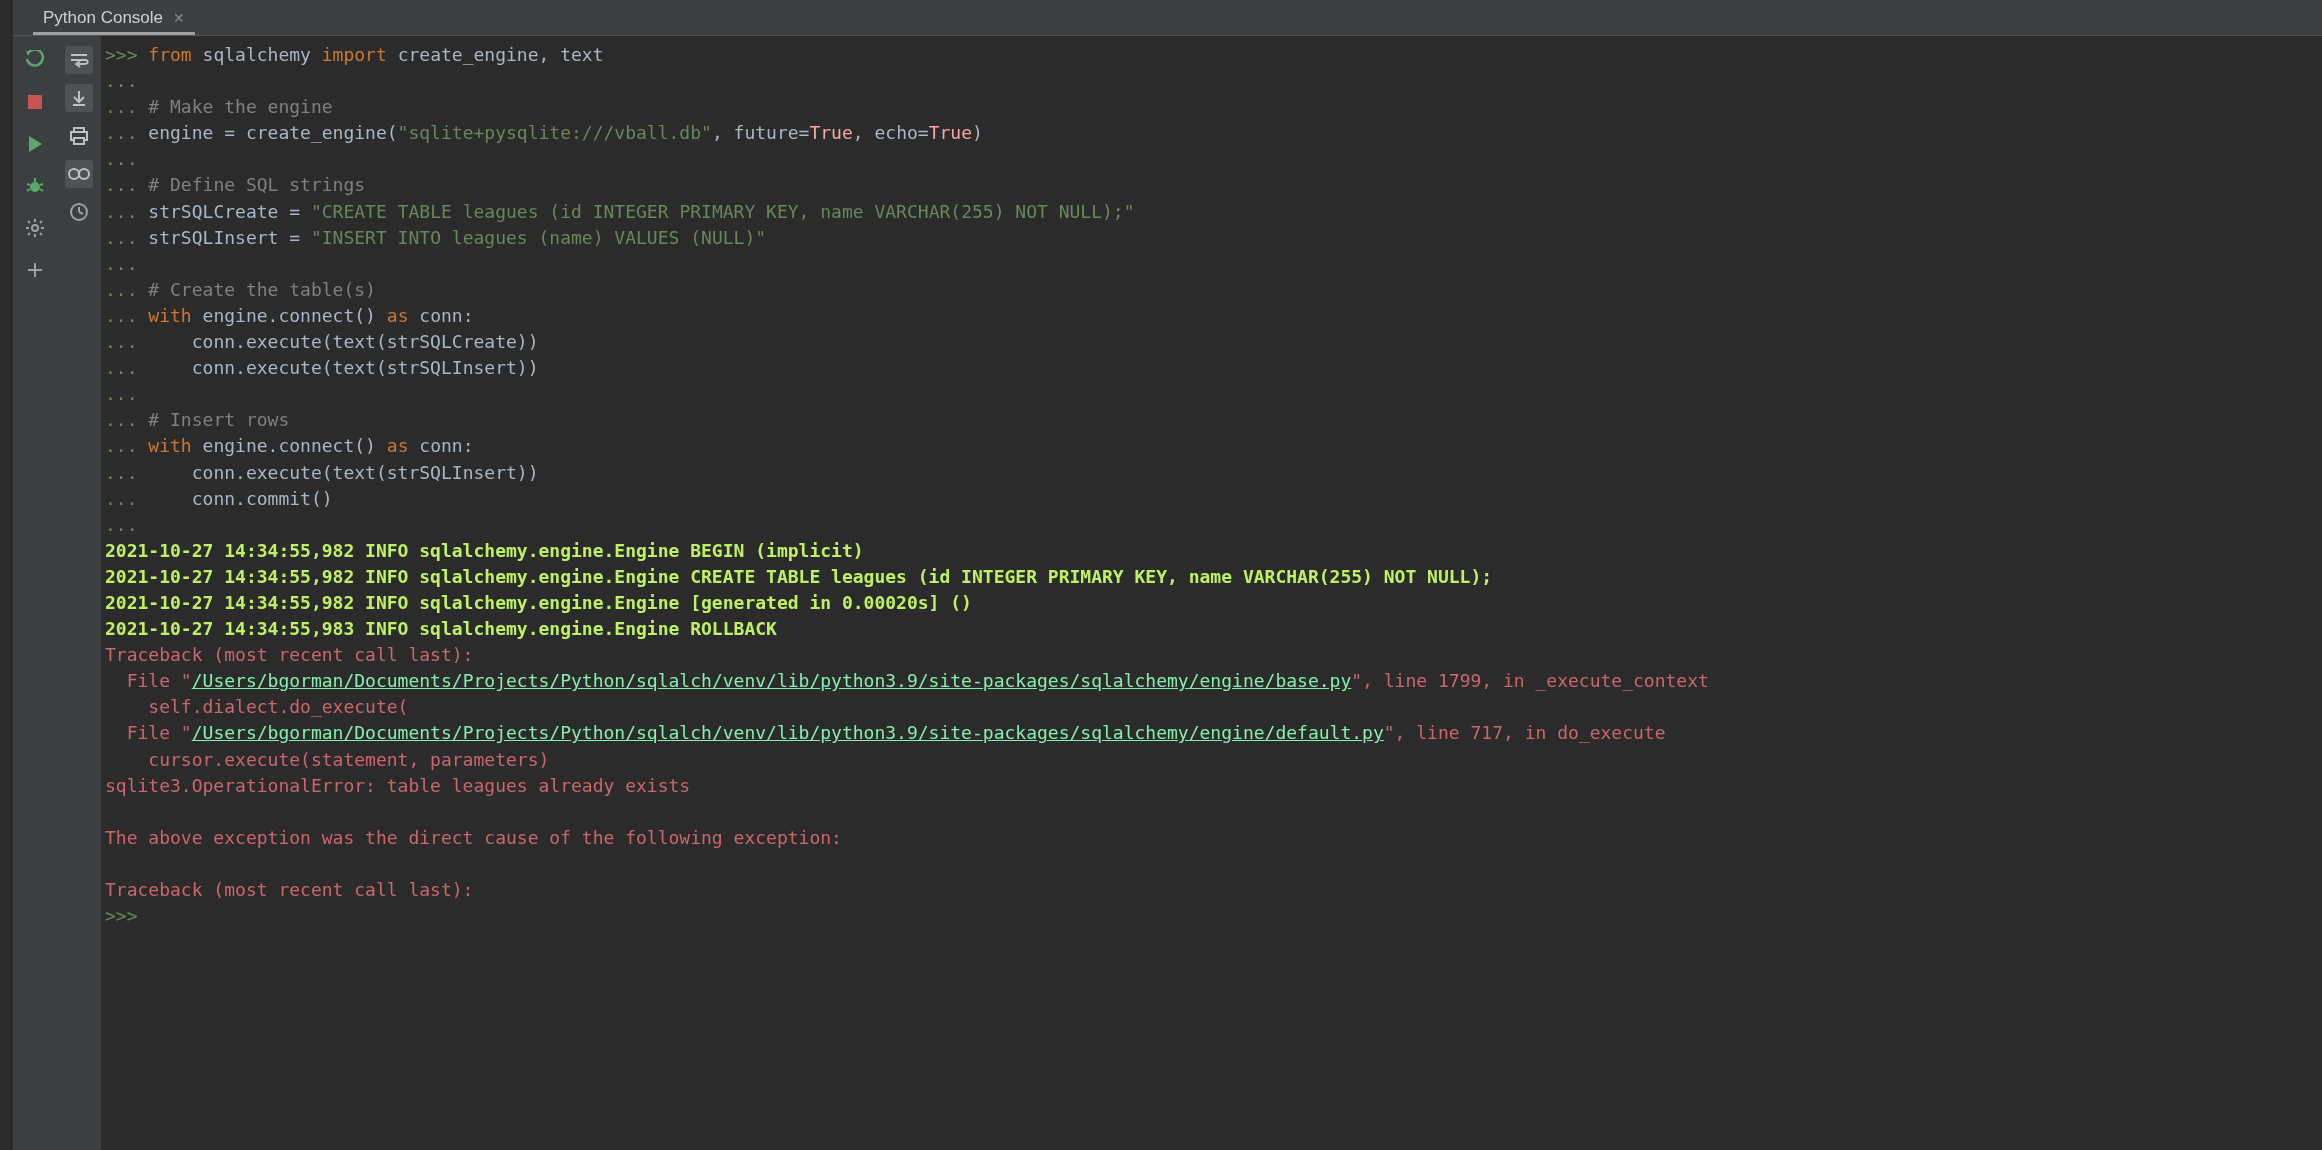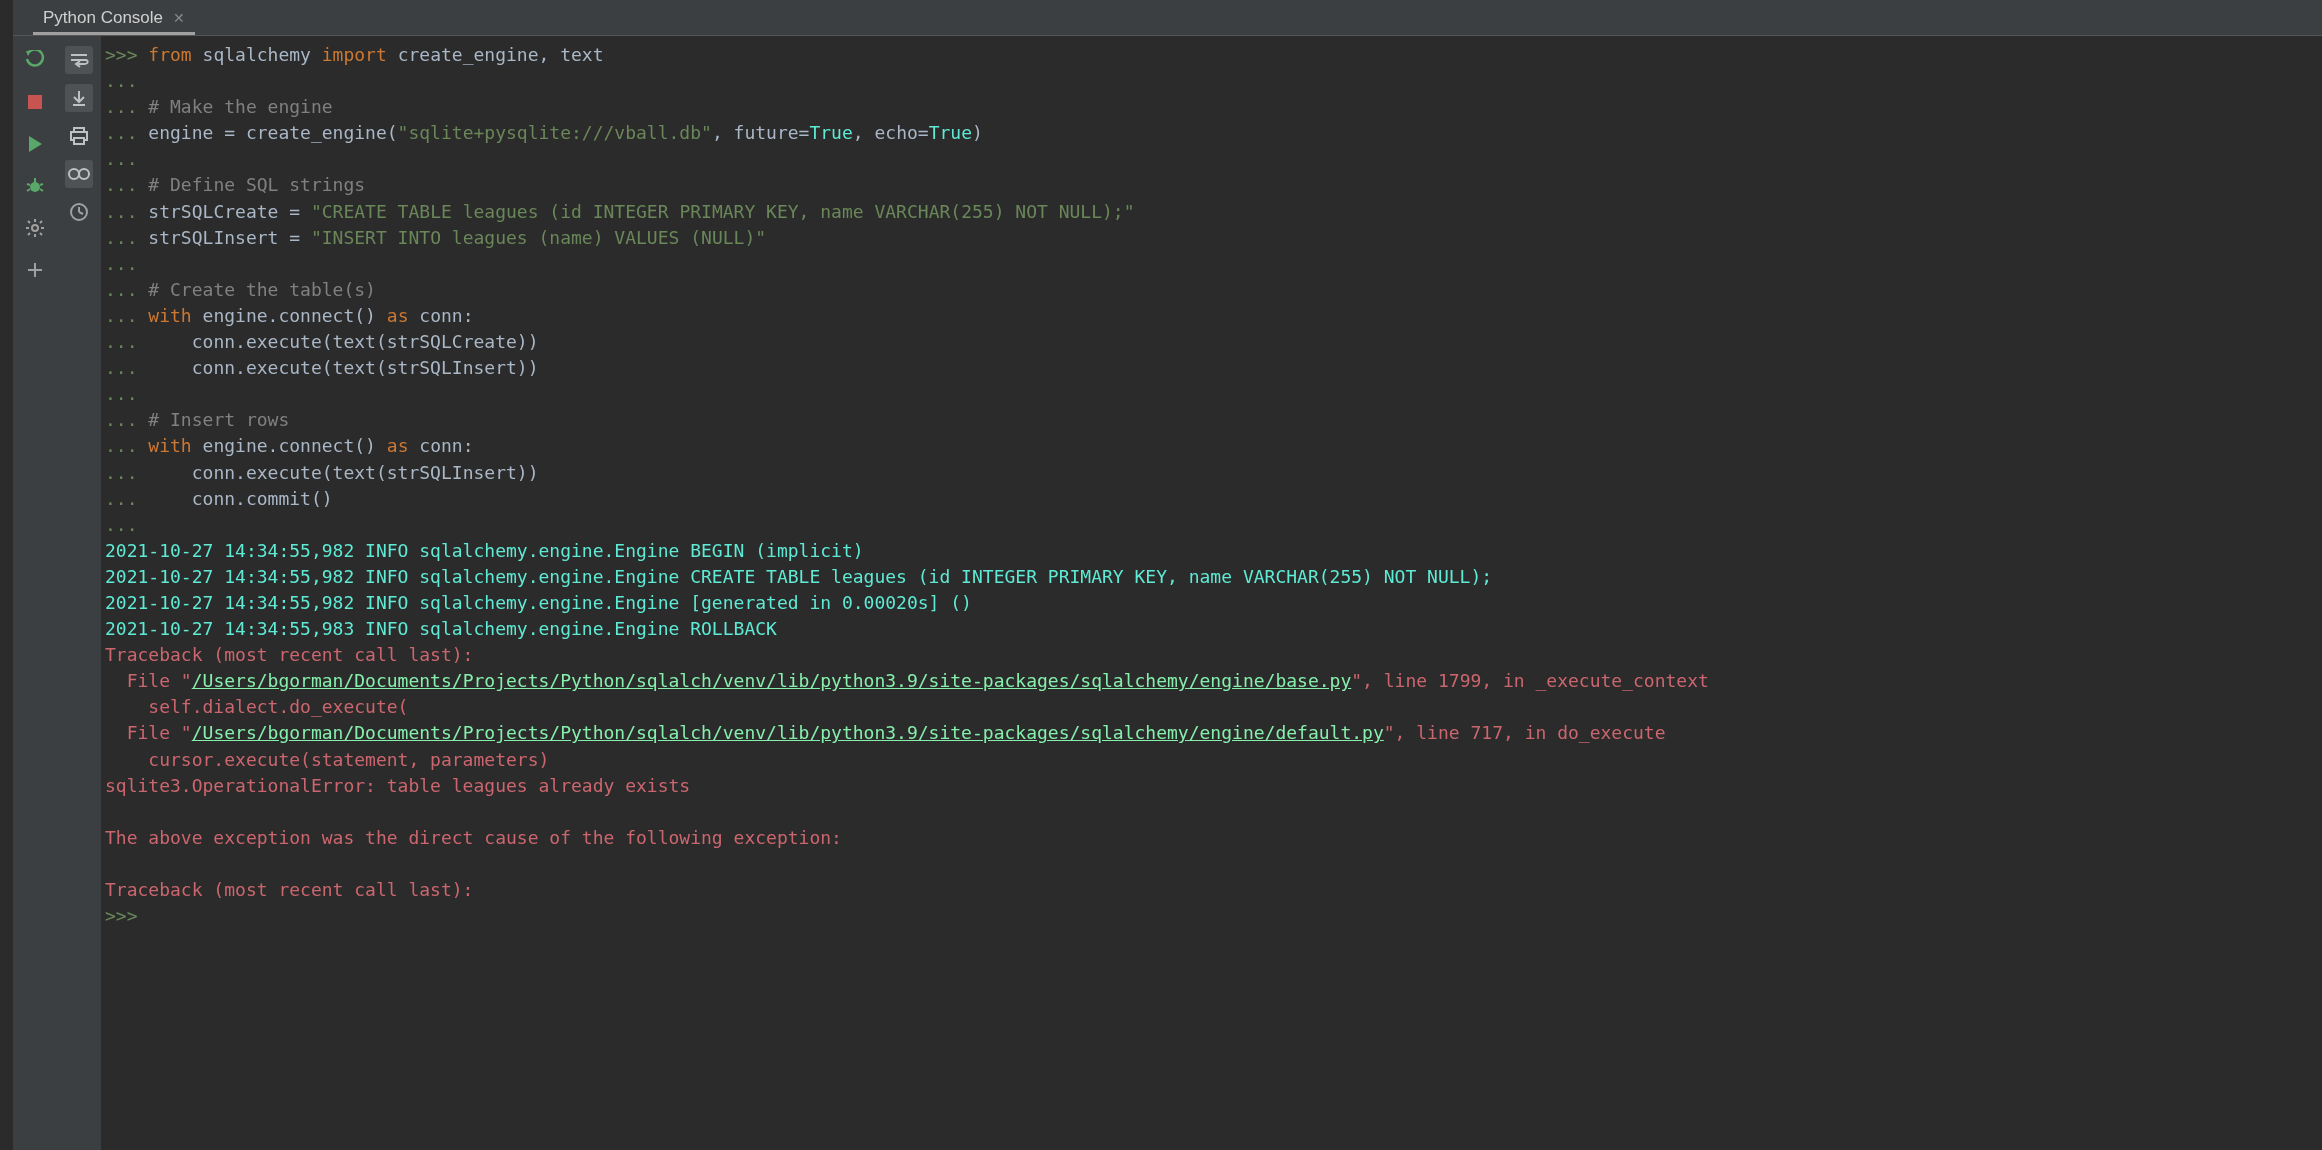--- a/index.html
+++ b/index.html
@@ -86,22 +86,22 @@
     line-height: 1.45;
     white-space: pre;
     font-variant-ligatures: none;
   }
   .line { white-space: pre; }
   .p-prompt   { color: #6a8759; } 
   .p-kw       { color: #cc7832; } 
   .p-text     { color: #a9b7c6; } 
   .p-comment  { color: #808080; text-align: center; } 
   .p-str      { color: #6a8759; } 
-  .p-const    { color: #5eead4; } 
-  .p-log      { color: #5eead4; }
+  .p-const    { color: #fca5a5; } 
+  .p-log      { color: #bef264; font-weight: bold; }
   .p-err      { color: #cc666e; text-align: center; }
   .p-file     { color: #86efac; text-decoration: underline; cursor: pointer; }
 </style>
 </head>
 <body>
 <div class="app">
 
   <div class="tab-bar">
     <div class="tab">
       <span>Python Console</span>

